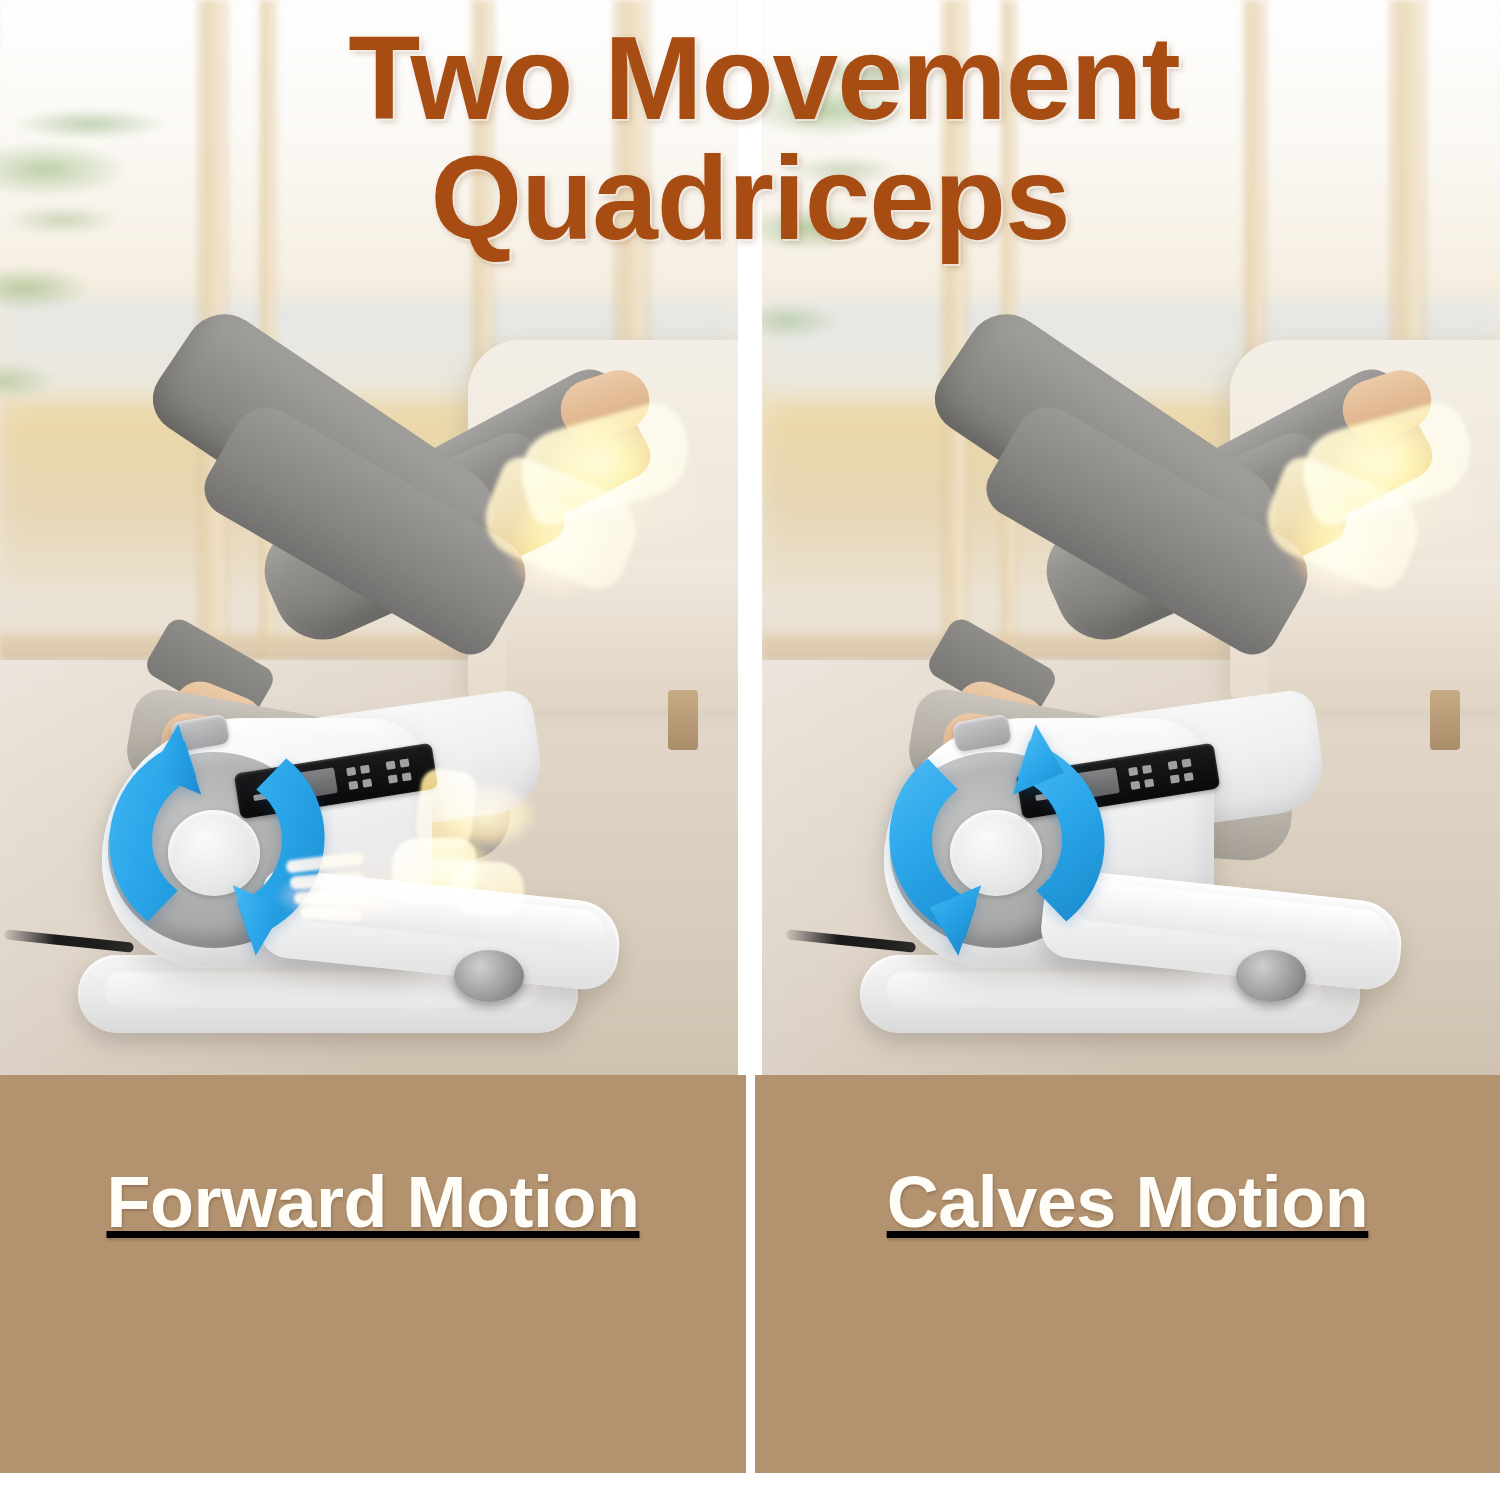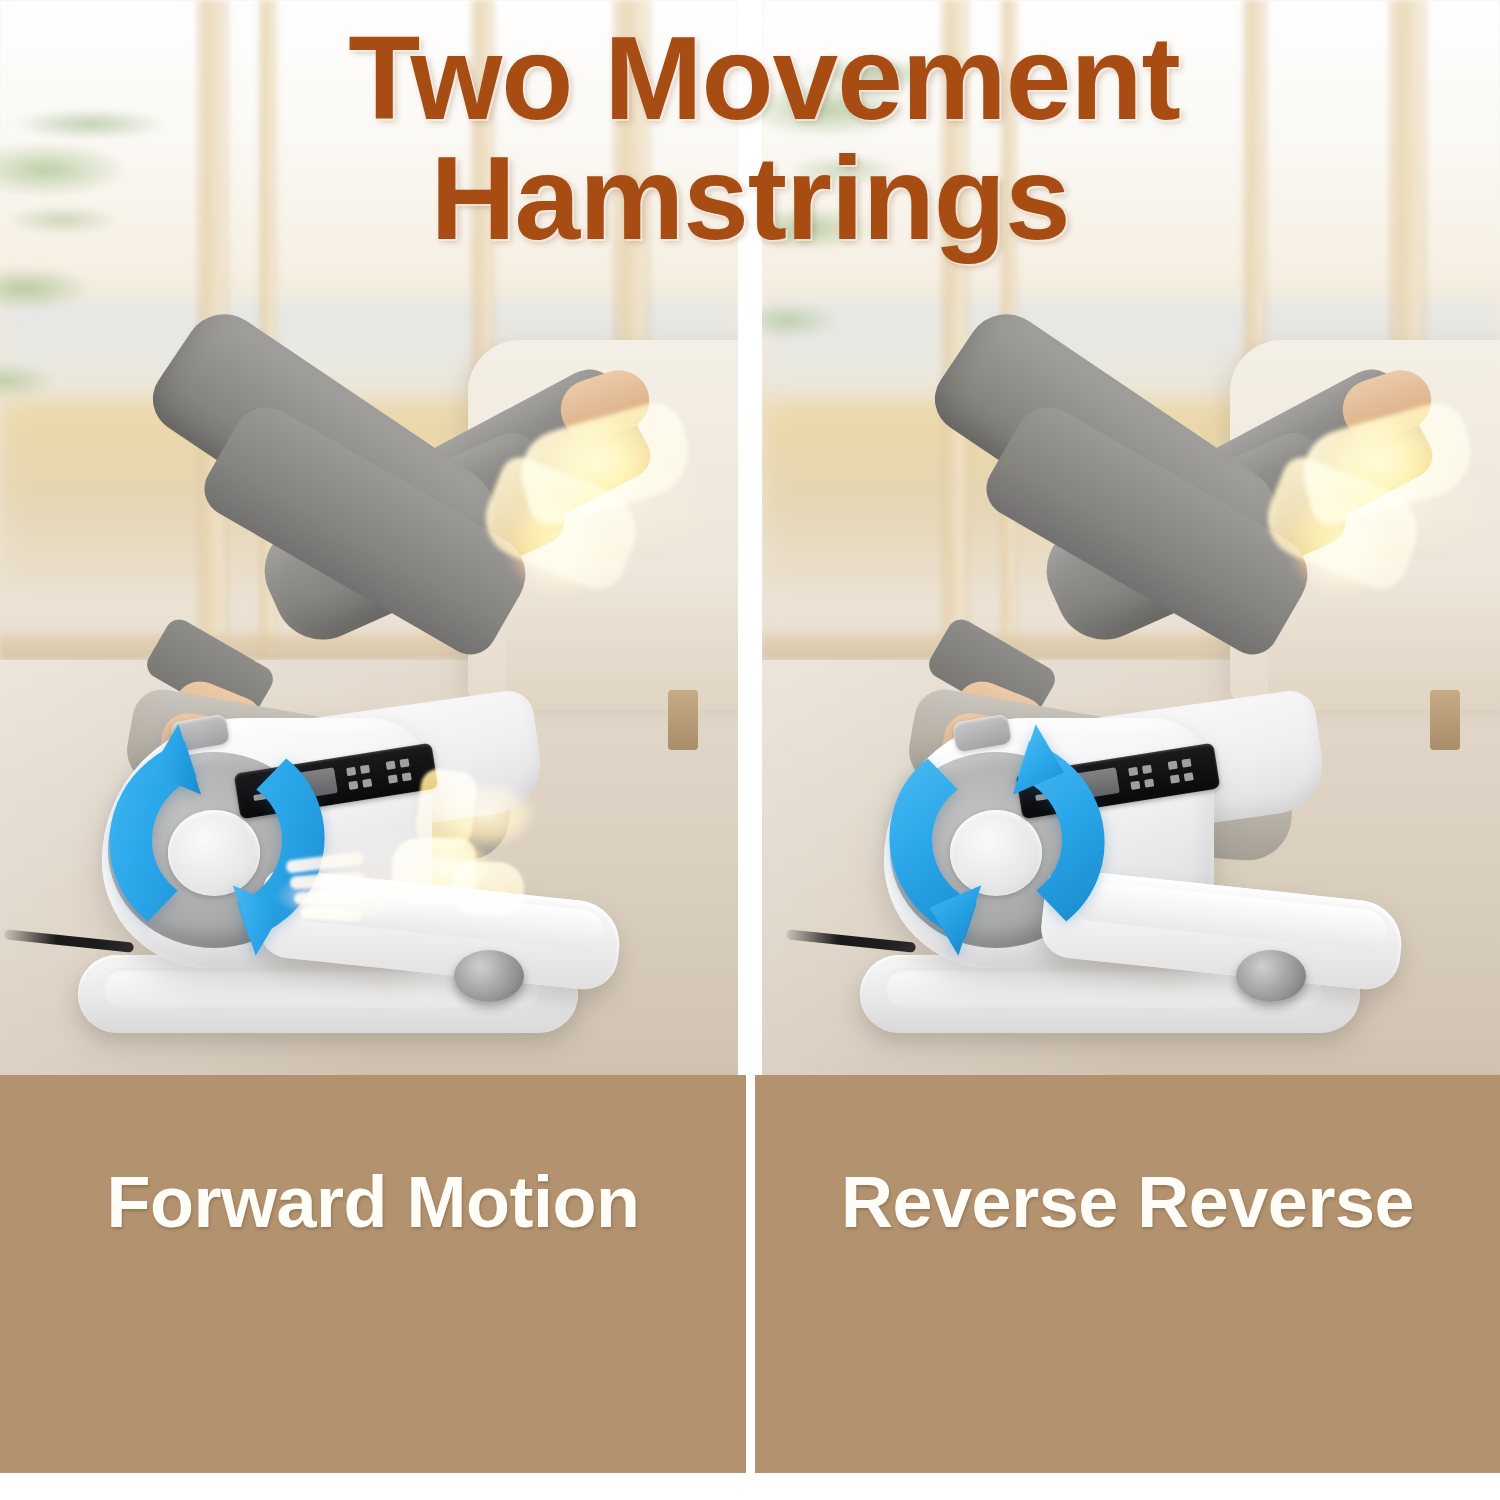--- a/index.html
+++ b/index.html
@@ -164,21 +164,21 @@
   .title{position:absolute;left:0;top:18px;width:1500px;text-align:center;z-index:9;
     font-weight:700;font-size:118px;line-height:1.02;letter-spacing:-1px;color:#a74c12;
     text-shadow:2px 2px 0 rgba(255,255,255,.55), 3px 3px 6px rgba(120,60,15,.28);}
   .title .l1{display:block;padding-left:28px;}
   .title .l2{display:block;}
 
   
   .caption-band{position:absolute;left:0;top:1075px;width:1500px;height:398px;background:#b3926f;z-index:7;}
   .caption-band .cap-seam{position:absolute;left:746px;top:0;width:9px;height:398px;background:#fff;}
   .cap{position:absolute;top:0;height:398px;width:746px;display:flex;flex-direction:column;
-    align-items:center;justify-content:flex-start;box-sizing:border-box;padding:0 26px;}
+    align-items:center;justify-content:flex-start;box-sizing:border-box;padding:0 26px;text-decoration:underline;}
   .cap.left{left:0;}
   .cap.right{left:755px;width:745px;}
   .cap-title{margin-top:86px;font-size:72px;font-weight:700;color:#fffdf8;letter-spacing:-.5px;
     text-shadow:1px 2px 3px rgba(90,62,38,.35);white-space:nowrap;}
   .cap-desc{margin-top:28px;font-size:45px;line-height:1.22;color:#141414;text-align:center;font-weight:400;}
   .bottom-white{position:absolute;left:0;top:1473px;width:1500px;height:27px;background:#fff;z-index:8;}
 </style>
 </head>
 <body>
 
@@ -377,27 +377,27 @@
           </svg>
         </div>
       </div>
     </div>
 
     <div class="seam"></div>
   </div>
 
   <div class="title">
     <span class="l1">Two Movement</span>
-    <span class="l2">Hamstrings</span>
+    <span class="l2">Quadriceps</span>
   </div>
 
   <div class="caption-band">
     <div class="cap left">
       <div class="cap-title">Forward Motion</div>
     </div>
     <div class="cap-seam"></div>
     <div class="cap right">
-      <div class="cap-title">Reverse Reverse</div>
+      <div class="cap-title">Calves Motion</div>
     </div>
   </div>
 
   <div class="bottom-white"></div>
 </div>
 
 </body></html>

